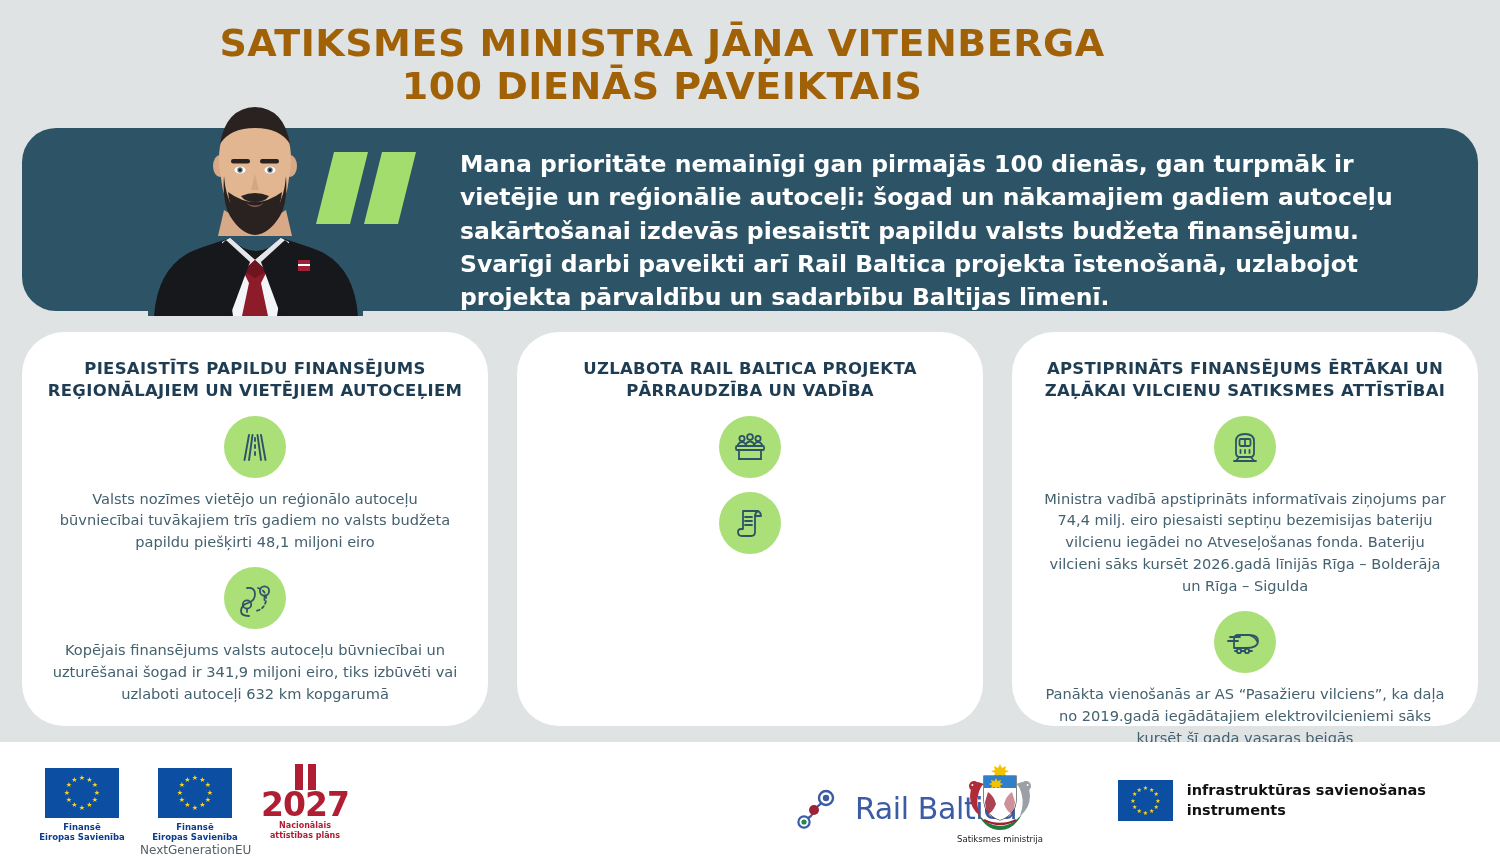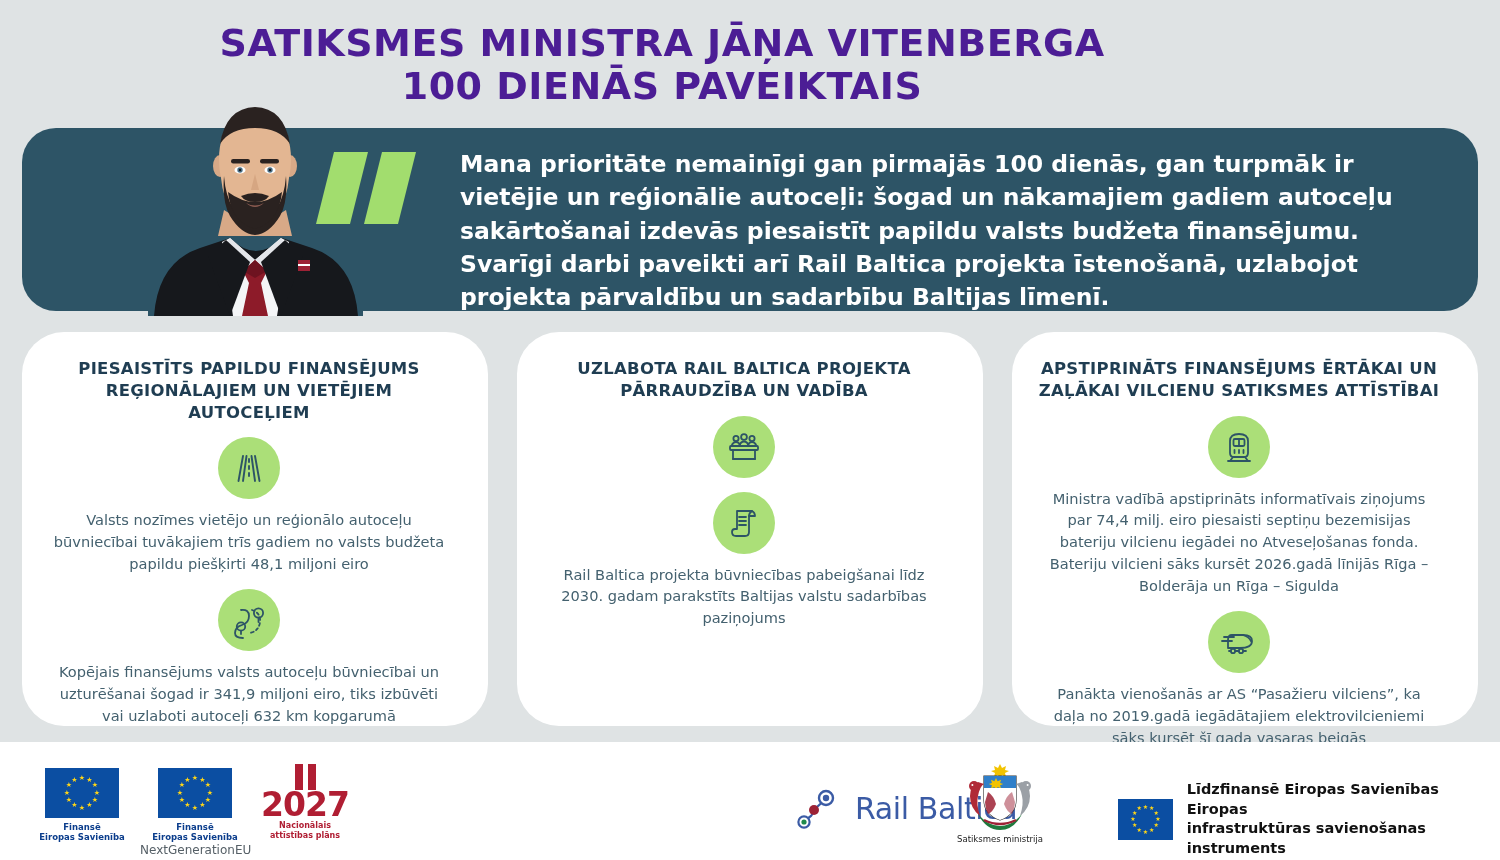--- a/index.html
+++ b/index.html
@@ -10,21 +10,21 @@
     font-family:"DejaVu Sans","Liberation Sans",sans-serif;
     overflow:hidden;
     position:relative;
   }
   .page{position:relative;width:1500px;height:860px;}
 
   
   .title{
     position:absolute;top:22px;left:0;width:1324px;
     text-align:center;
-    color:#4c1d95;
+    color:#a16207;
     font-family:"DejaVu Sans","Liberation Sans",sans-serif;
     font-weight:bold;
     font-size:38px;
     line-height:1.12;
     letter-spacing:0.5px;
   }
   .title .l2{display:block;}
 
   
   .quote-panel{
@@ -67,21 +67,21 @@
   .cards{
     position:absolute;left:22px;top:332px;
     width:1456px;height:394px;
     display:flex;justify-content:space-between;
   }
   .card{
     width:466px;height:394px;
     background:#ffffff;
     border-radius:42px;
     box-sizing:border-box;
-    padding:26px 34px 10px 22px;
+    padding:26px 22px 10px 22px;
     text-align:center;
     position:relative;
   }
   .card-title{
     color:#1f3d52;
     font-weight:bold;
     font-size:16.5px;
     line-height:1.32;
     letter-spacing:0.3px;
     margin:0 0 8px 0;
@@ -273,21 +273,20 @@
       </div>
 
       <div class="block">
         <div class="icon-circle">
           <svg width="38" height="38" viewBox="0 0 38 38" fill="none" stroke="#2d5466" stroke-width="1.8" stroke-linecap="round" stroke-linejoin="round">
             <path d="M12 7 L27 7 q-3 2 -3 5 L24 28 q0 4 -4 4 L11 32 q-4 0 -4 -4 q0 -3 3 -3 L12 25 z"></path>
             <path d="M27 7 q3 1.5 3 5 L24 12"></path>
             <path d="M14 13 L21 13 M14 17 L21 17 M14 21 L21 21"></path>
           </svg>
         </div>
-        <div class="card-body">Rail Baltica projekta būvniecības pabeigšanai līdz 2030. gadam parakstīts Baltijas valstu sadarbības paziņojums</div>
       </div>
     </div>
 
     <div class="card">
       <div class="card-title">APSTIPRINĀTS FINANSĒJUMS ĒRTĀKAI UN ZAĻĀKAI VILCIENU SATIKSMES ATTĪSTĪBAI</div>
 
       <div class="block">
         <div class="icon-circle">
           <svg width="38" height="38" viewBox="0 0 38 38" fill="none" stroke="#2d5466" stroke-width="1.8" stroke-linecap="round" stroke-linejoin="round">
             <path d="M10 13 q0 -7 9 -7 q9 0 9 7 L28 25 q0 4 -4 4 L14 29 q-4 0 -4 -4 z"></path>
@@ -423,19 +422,18 @@
           <span class="star" style="font-size: 6px; left: 35.5653px; top: 23.75px;">★</span>
           <span class="star" style="font-size: 6px; left: 30.99px; top: 28.3253px;">★</span>
           <span class="star" style="font-size: 6px; left: 24.74px; top: 30px;">★</span>
           <span class="star" style="font-size: 6px; left: 18.49px; top: 28.3253px;">★</span>
           <span class="star" style="font-size: 6px; left: 13.9147px; top: 23.75px;">★</span>
           <span class="star" style="font-size: 6px; left: 12.24px; top: 17.5px;">★</span>
           <span class="star" style="font-size: 6px; left: 13.9147px; top: 11.25px;">★</span>
           <span class="star" style="font-size: 6px; left: 18.49px; top: 6.67468px;">★</span>
         </div>
       <div class="cef-text">
-        <div>Līdzfinansē Eiropas Savienības Eiropas</div>
         <div>infrastruktūras savienošanas instruments</div>
       </div>
     </div>
 
   </div>
 </div>
 
 </body></html>

